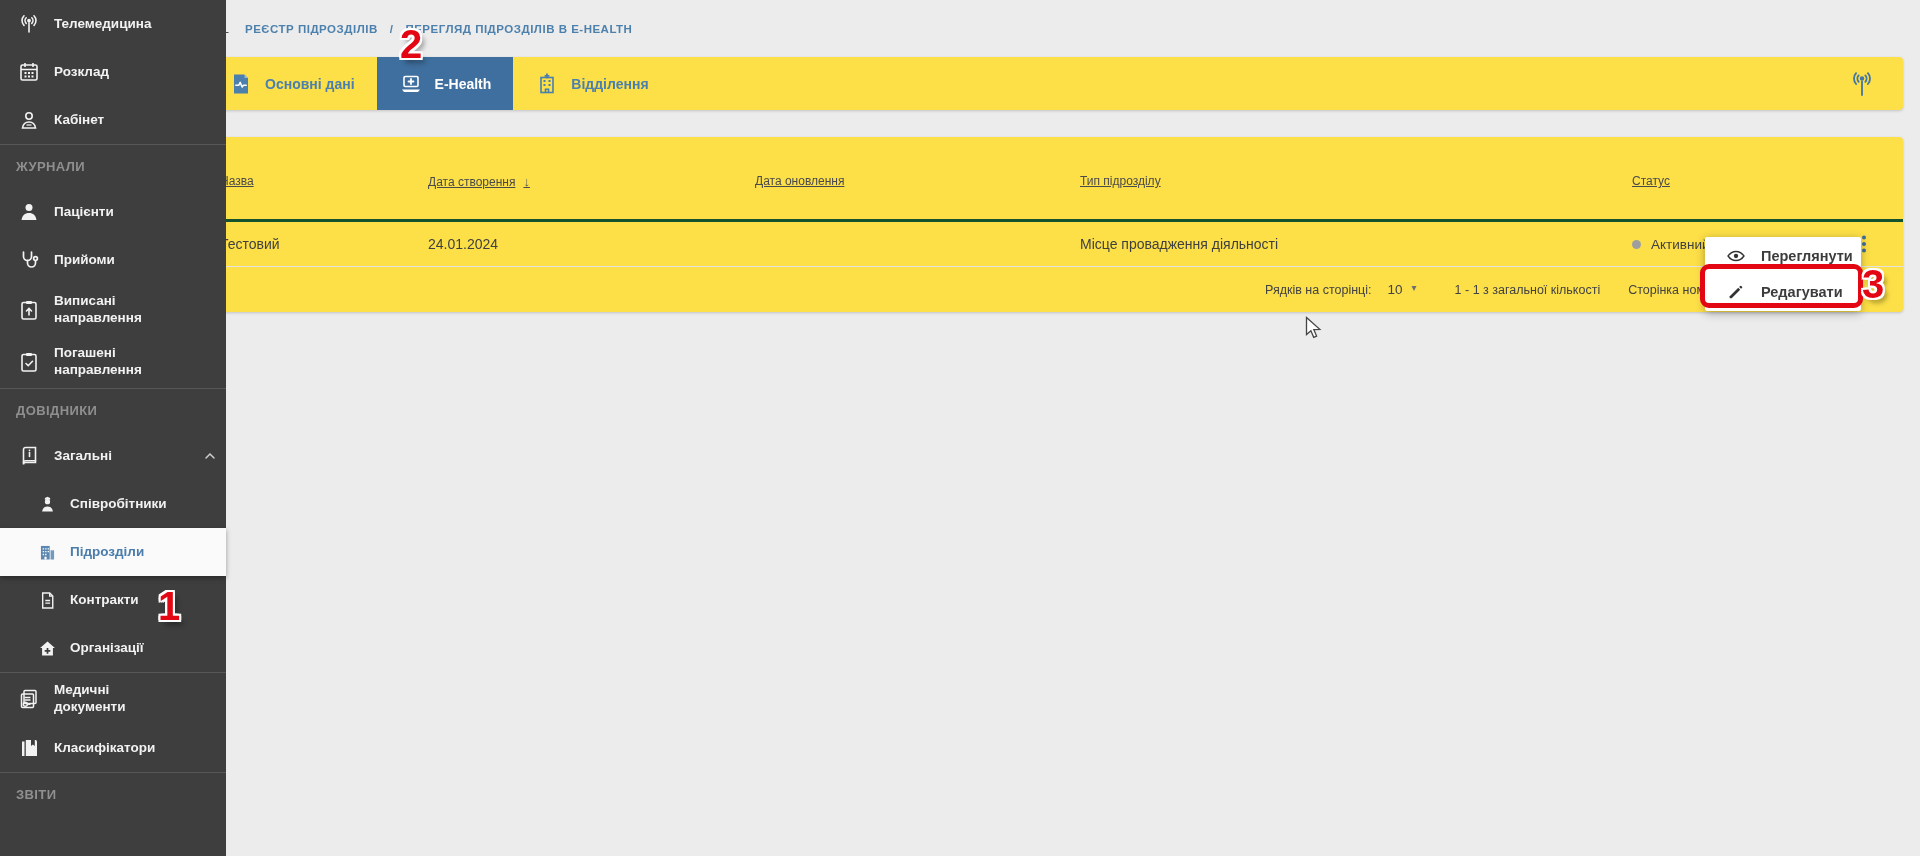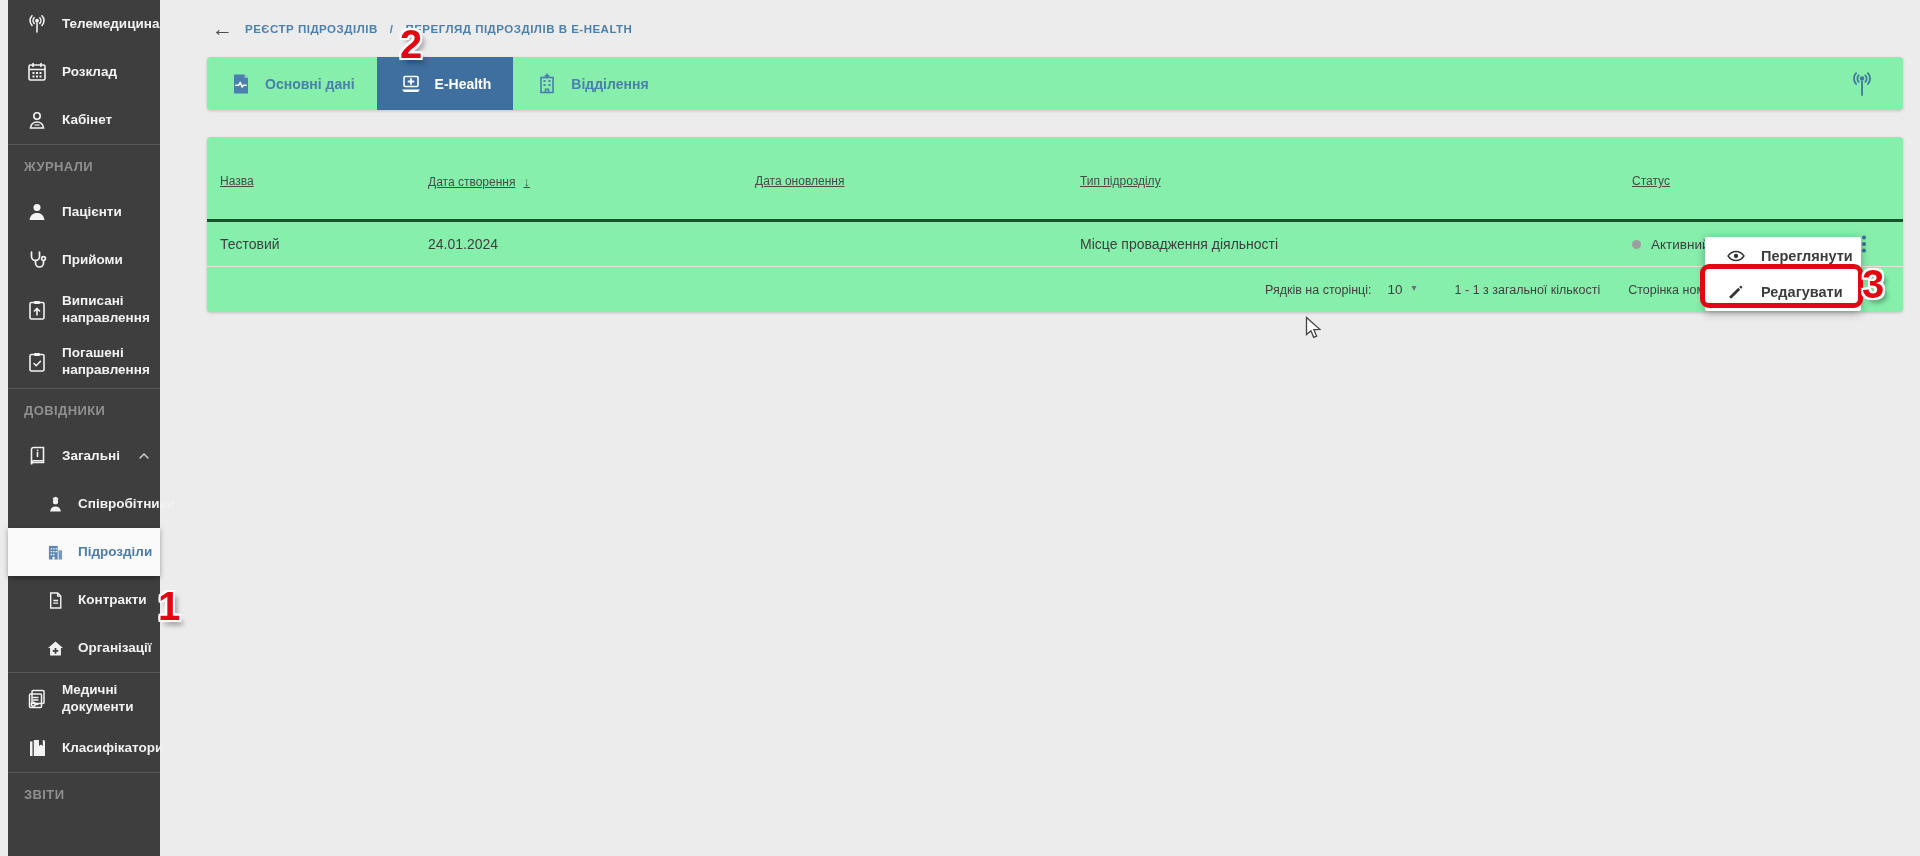--- a/index.html
+++ b/index.html
@@ -1,20 +1,20 @@
 <!DOCTYPE html>
 <html><head>
 <meta charset="utf-8">
 <style>
   * { box-sizing: border-box; margin: 0; padding: 0; }
   html,body { width:1920px; height:856px; overflow:hidden; }
   body { background:#ececec; font-family:"Liberation Sans", sans-serif; position:relative; color:#3f3f3f; }
 
   
-  .sidebar { position:absolute; left:8px; top:0; width:152px; height:856px; background:#3e3e3e; z-index:1; }
+  .sidebar { position:absolute; left:0; top:0; width:226px; height:856px; background:#3e3e3e; z-index:1; }
   .side-item { display:flex; align-items:center; gap:12px; padding:0 8px 0 16px; min-height:48px; cursor:pointer; color:#f2f2f2; }
   .side-item.double { min-height:52px; }
   .side-item .sicon { flex:0 0 26px; display:flex; align-items:center; justify-content:center; color:#f2f2f2; }
   .side-item .sicon svg { width:24px; height:24px; }
   .side-item .slbl { font-size:13.5px; font-weight:600; line-height:1.25; max-width:110px; }
   .side-item.sub { padding-left:36px; }
   .side-item.sub .sicon { flex:0 0 22px; }
   .side-item.sub .sicon svg { width:21px; height:21px; }
   .side-item.active { background:#fafafa; color:#4a7dab; box-shadow:0 2px 5px rgba(0,0,0,.35); }
   .side-item.active .sicon { color:#5b87b0; }
@@ -23,21 +23,21 @@
   .chev { margin-left:auto; color:#cfcfcf; display:flex; }
   .chev svg { width:16px; height:16px; }
 
   
   .content { position:absolute; left:190px; top:0; width:1730px; height:856px; }
   .breadcrumb-bar { height:57px; display:flex; align-items:center; padding-left:22px; gap:12px; }
   .back { font-size:21px; color:#4d4d4d; cursor:pointer; line-height:1; }
   .bc-link, .bc-sep { color:#4d81ad; font-size:11.5px; font-weight:700; letter-spacing:.5px; }
   .bc-link { cursor:pointer; }
 
-  .card { background:#86efac; border-radius:4px; box-shadow:0 1px 3px rgba(0,0,0,.18); }
+  .card { background:#fde047; border-radius:4px; box-shadow:0 1px 3px rgba(0,0,0,.18); }
   .tabcard { position:absolute; left:17px; top:57px; width:1696px; height:53px; display:flex; align-items:stretch; }
   .tab { display:flex; align-items:center; gap:12px; padding:0 22px; font-size:14px; font-weight:700; color:#4a7fae; cursor:pointer; }
   .tab svg { width:24px; height:24px; }
   .tab.active { background:#3f6f9e; color:#fff; }
   .head-action { margin-left:auto; display:flex; align-items:center; padding-right:26px; color:#4577a5; cursor:pointer; }
   .head-action svg { width:30px; height:32px; }
 
   .tablecard { position:absolute; left:17px; top:137px; width:1696px; height:175px; }
   .tgrid { display:grid; grid-template-columns:208px 327px 325px 552px 180px 1fr; padding-left:13px; align-items:center; }
   .thead { height:82px; padding-top:6px; font-size:12px; color:#4a4a4a;text-decoration:underline; }

